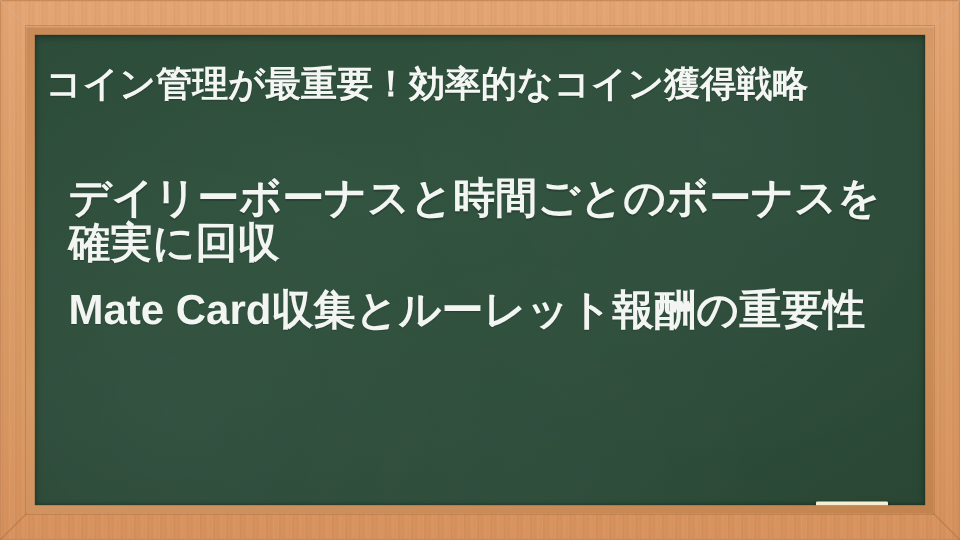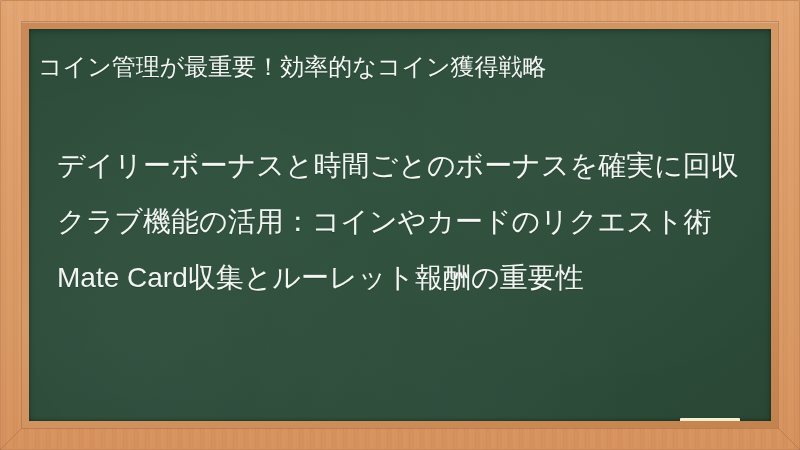--- a/index.html
+++ b/index.html
@@ -102,43 +102,43 @@
     width: 742px;
     padding: 0;
   }
 
   #slide-title {
     position: absolute;
     left: 9px;
     top: 0px;
     width: 726px;
     color: #f4f6f4;
-    font-size: 24px;
+    font-size: 30px;
     line-height: 44px;
-    font-weight: 400;
+    font-weight: 700;
     letter-spacing: 0px;
     white-space: pre-wrap;
     text-shadow: 0 1px 1px rgba(0,0,0,0.22);
   }
 
   #bullet-list {
     position: absolute;
     left: 28px;
     top: 118px;
     width: 700px;
     margin: 0;
     padding: 0;
     list-style: none;
   }
 
   .bullet-item {
     color: #f2f5f2;
-    font-size: 28px;
+    font-size: 35px;
     line-height: 37px;
-    font-weight: 400;
+    font-weight: 700;
     margin: 0 0 19px 0;
     white-space: pre-wrap;
     text-shadow: 0 1px 1px rgba(0,0,0,0.20);
   }
   .bullet-item:last-child { margin-bottom: 11px; }
 
   
   #chalk-stick {
     position: absolute;
     left: 651px;
@@ -170,21 +170,20 @@
 
   <div id="board-surface">
     <div id="board-chalk-dust"></div>
 
     <div id="board-content">
 
       <h1 id="slide-title">コイン管理が最重要！効率的なコイン獲得戦略</h1>
 
       <ul id="bullet-list">
         <li class="bullet-item">デイリーボーナスと時間ごとのボーナスを確実に回収</li>
-        <li class="bullet-item">クラブ機能の活用：コインやカードのリクエスト術</li>
         <li class="bullet-item">Mate Card収集とルーレット報酬の重要性</li>
       </ul>
 
     </div>
 
     <div id="chalk-stick"></div>
   </div>
 
 </div>
 

